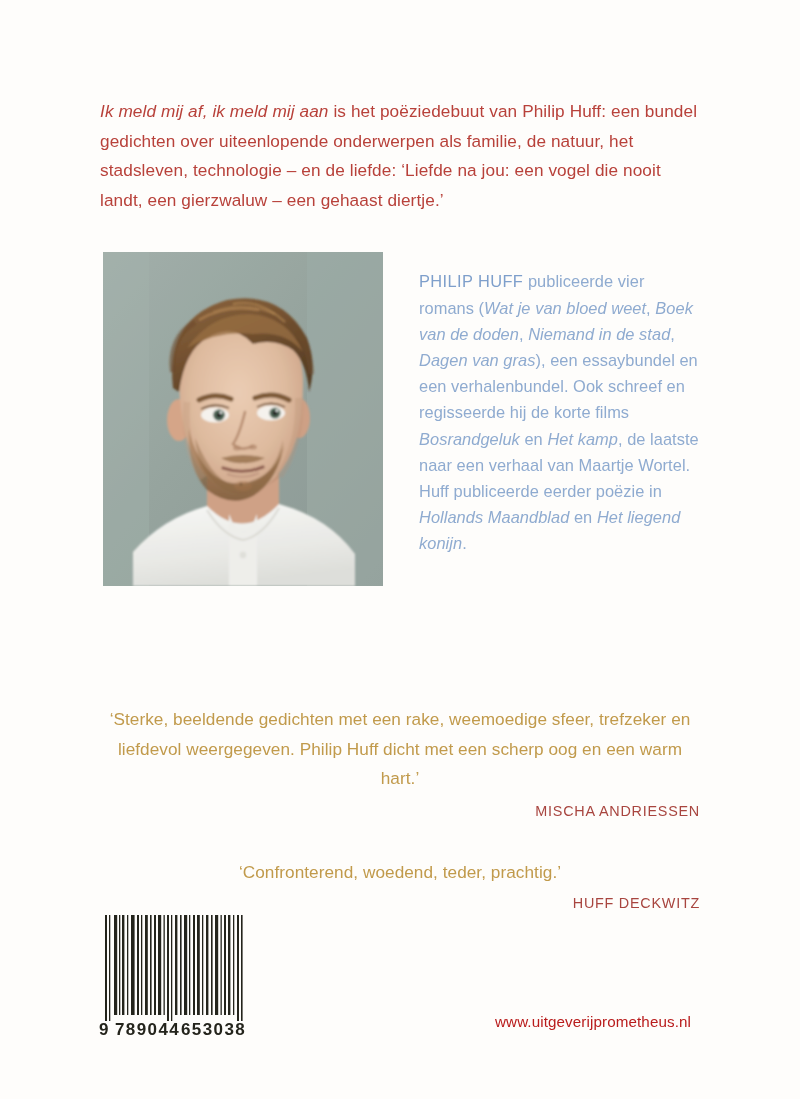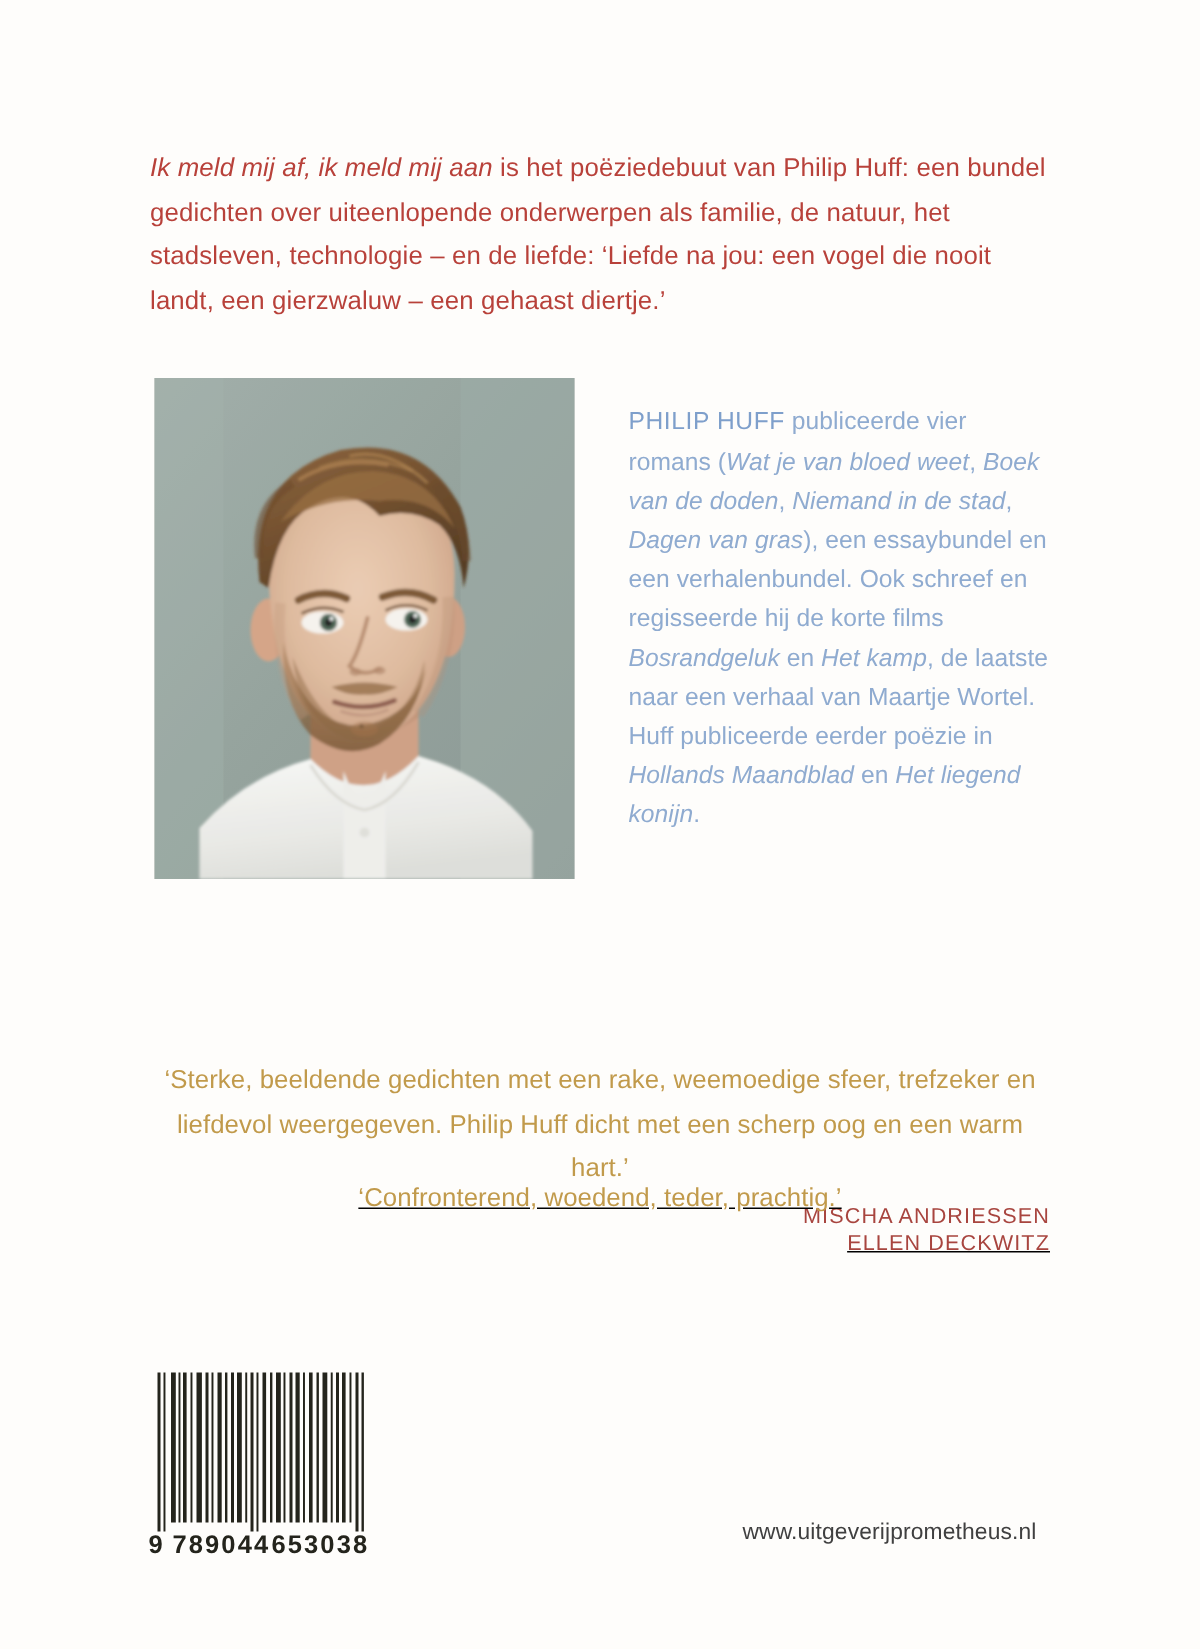--- a/index.html
+++ b/index.html
@@ -74,21 +74,21 @@
   }
 
   
   .quote-block {
     position: absolute;
     left: 100px;
     width: 600px;
     text-align: center;
   }
   .quote-1 { top: 678px; margin-top: 27px; }
-  .quote-2 { top: 784px; text-decoration: underline; }
+  .quote-2 { top: 858px; }
 
   .quote-text {
     color: #c19a4b;
     font-size: 17.2px;
     line-height: 29.5px;
     letter-spacing: 0.05px;
   }
   .quote-attrib {
     color: #a8453f;
     font-size: 14.4px;
@@ -108,21 +108,21 @@
     width: 156px;
     height: 128px;
   }
   .barcode svg { display: block; }
 
   
   .pub-url {
     position: absolute;
     left: 495px;
     top: 1013px;
-    color: #404040;
+    color: #b91c1c;
     font-size: 15.2px;
     letter-spacing: 0.1px;
   }
 </style>
 </head>
 <body>
 
 <div class="page">
 
   <p class="blurb"><em class="ital">Ik meld mij af, ik meld mij aan</em><span> is het poëziedebuut van Philip Huff: een bundel gedichten over uiteenlopende onderwerpen als familie, de natuur, het stadsleven, technologie – en de liefde: ‘Liefde na jou: een vogel die nooit landt, een gierzwaluw – een gehaast diertje.’</span></p>
@@ -233,21 +233,21 @@
 
   <p class="bio"><b>PHILIP HUFF</b><span> publiceerde vier romans (</span><i>Wat je van bloed weet</i><span>, </span><i>Boek van de doden</i><span>, </span><i>Niemand in de stad</i><span>, </span><i>Dagen van gras</i><span>), een essaybundel en een verhalenbundel. Ook schreef en regisseerde hij de korte films </span><i>Bosrandgeluk</i><span> en </span><i>Het kamp</i><span>, de laatste naar een verhaal van Maartje Wortel.</span><br><span>Huff publiceerde eerder poëzie in </span><i>Hollands Maandblad</i><span> en </span><i>Het liegend konijn</i><span>.</span></p>
 
   <div class="quote-block quote-1">
     <div class="quote-text">‘Sterke, beeldende gedichten met een rake, weemoedige sfeer, trefzeker en liefdevol weergegeven. Philip Huff dicht met een scherp oog en een warm hart.’</div>
     <div class="quote-attrib">MISCHA ANDRIESSEN</div>
   </div>
 
   <div class="quote-block quote-2">
     <div class="quote-text">‘Confronterend, woedend, teder, prachtig.’</div>
-    <div class="quote-attrib">ELLEN DECKWITZ</div>
+    <div class="quote-attrib">HUFF DECKWITZ</div>
   </div>
 
   <div class="barcode">
     <svg width="156" height="128" viewBox="0 0 156 128">
       <rect x="0" y="0" width="156" height="128" fill="#fefdfb"></rect>
       <g fill="#24241c">
         <rect x="8" y="4" width="2" height="106"></rect>
         <rect x="12" y="4" width="1.3" height="106"></rect>
         <rect x="17" y="4" width="3.2" height="100"></rect>
         <rect x="22" y="4" width="1.3" height="100"></rect>

